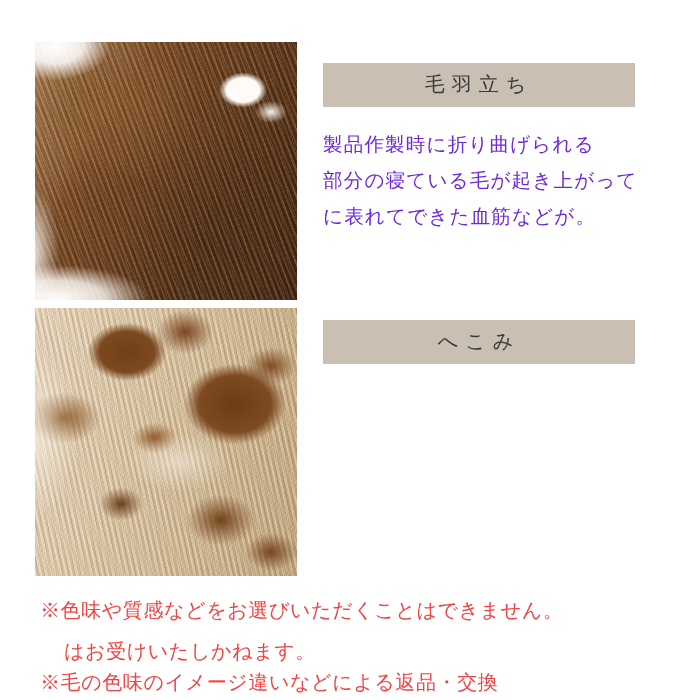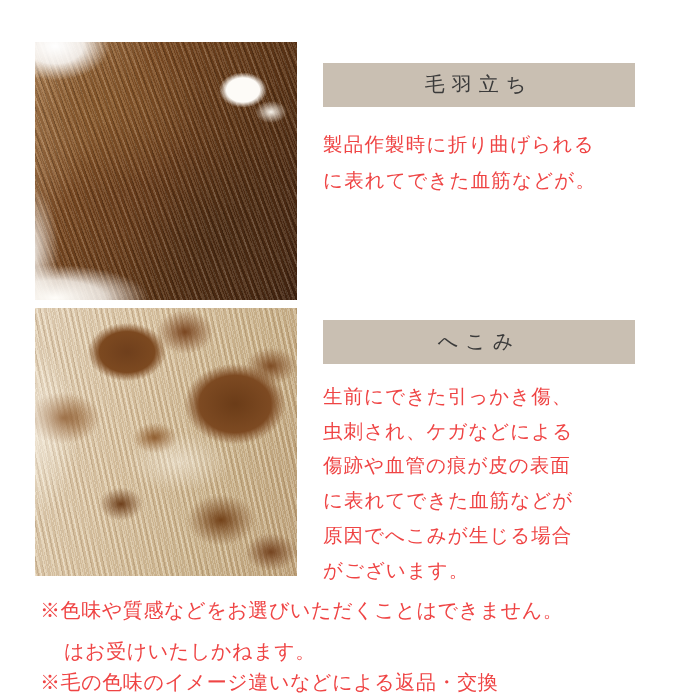--- a/index.html
+++ b/index.html
@@ -141,21 +141,21 @@
     letter-spacing: 7px;
     text-align: center;
     padding: 8px 0 9px;
     box-sizing: border-box;
   }
   #section-0 .heading { width: 312px; margin-top: 21px; }
   #section-1 .heading { width: 312px; margin-top: 12px; }
 
   .body-text {
     margin-top: 20px;
-    color: #ef4444;
+    color: #6d28d9;
     font-size: 19.5px;
     line-height: 1.85;
     letter-spacing: 1.2px;
   }
   #section-1 .body-text {
     margin-top: 16px;
     line-height: 1.78;
     letter-spacing: 1.0px;
   }
   .body-text .line { white-space: nowrap; display: block; }
@@ -183,39 +183,32 @@
 <div class="page">
 
   <div class="section" id="section-0">
     <div class="photo">
       <div class="photo-inner fur-a"></div>
     </div>
     <div class="textcol">
       <div class="heading">毛羽立ち</div>
       <div class="body-text">
         <span class="line">製品作製時に折り曲げられる</span>
+        <span class="line">部分の寝ている毛が起き上がって</span>
         <span class="line">に表れてできた血筋などが。</span>
       </div>
     </div>
   </div>
 
   <div class="section" id="section-1">
     <div class="photo">
       <div class="photo-inner fur-b"></div>
     </div>
     <div class="textcol">
       <div class="heading">へこみ</div>
-      <div class="body-text">
-        <span class="line">生前にできた引っかき傷、</span>
-        <span class="line">虫刺され、ケガなどによる</span>
-        <span class="line">傷跡や血管の痕が皮の表面</span>
-        <span class="line">に表れてできた血筋などが</span>
-        <span class="line">原因でへこみが生じる場合</span>
-        <span class="line">がございます。</span>
-      </div>
     </div>
   </div>
 
   <div class="notes">
     <div class="note">
       <span class="line">※色味や質感などをお選びいただくことはできません。</span>
     </div>
     <div class="note">
       <span class="line indent">はお受けいたしかねます。</span>
       <span class="line">※毛の色味のイメージ違いなどによる返品・交換</span>

